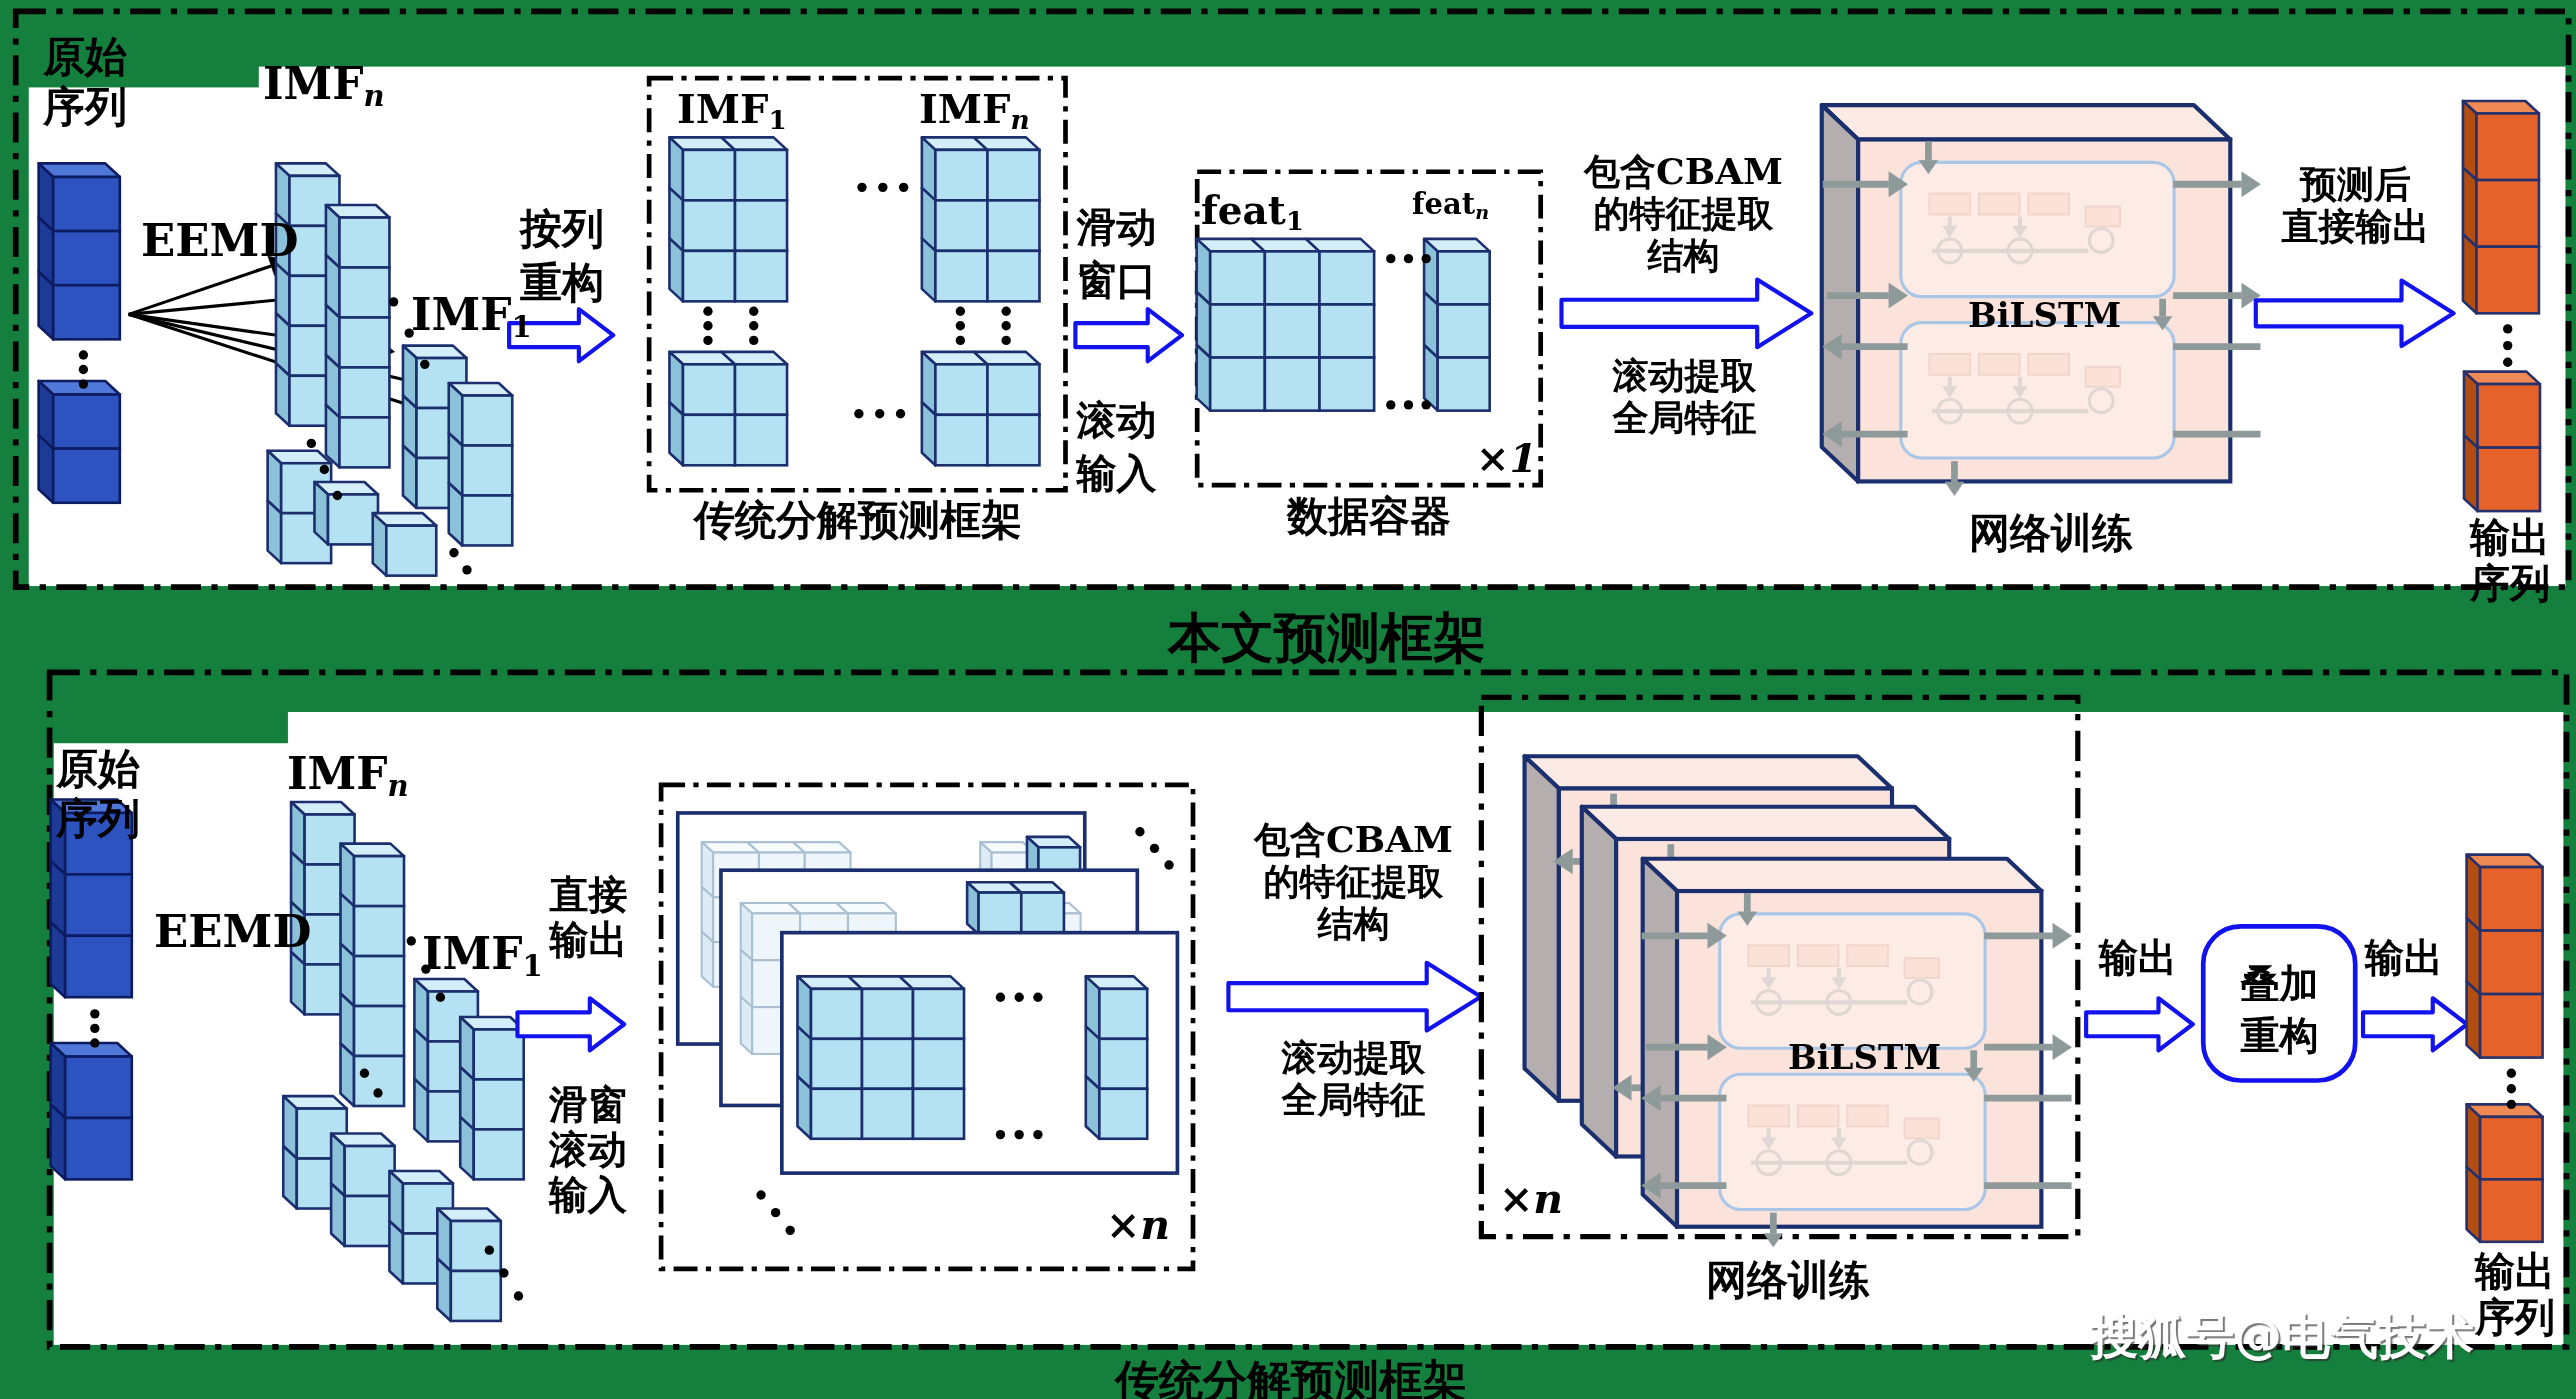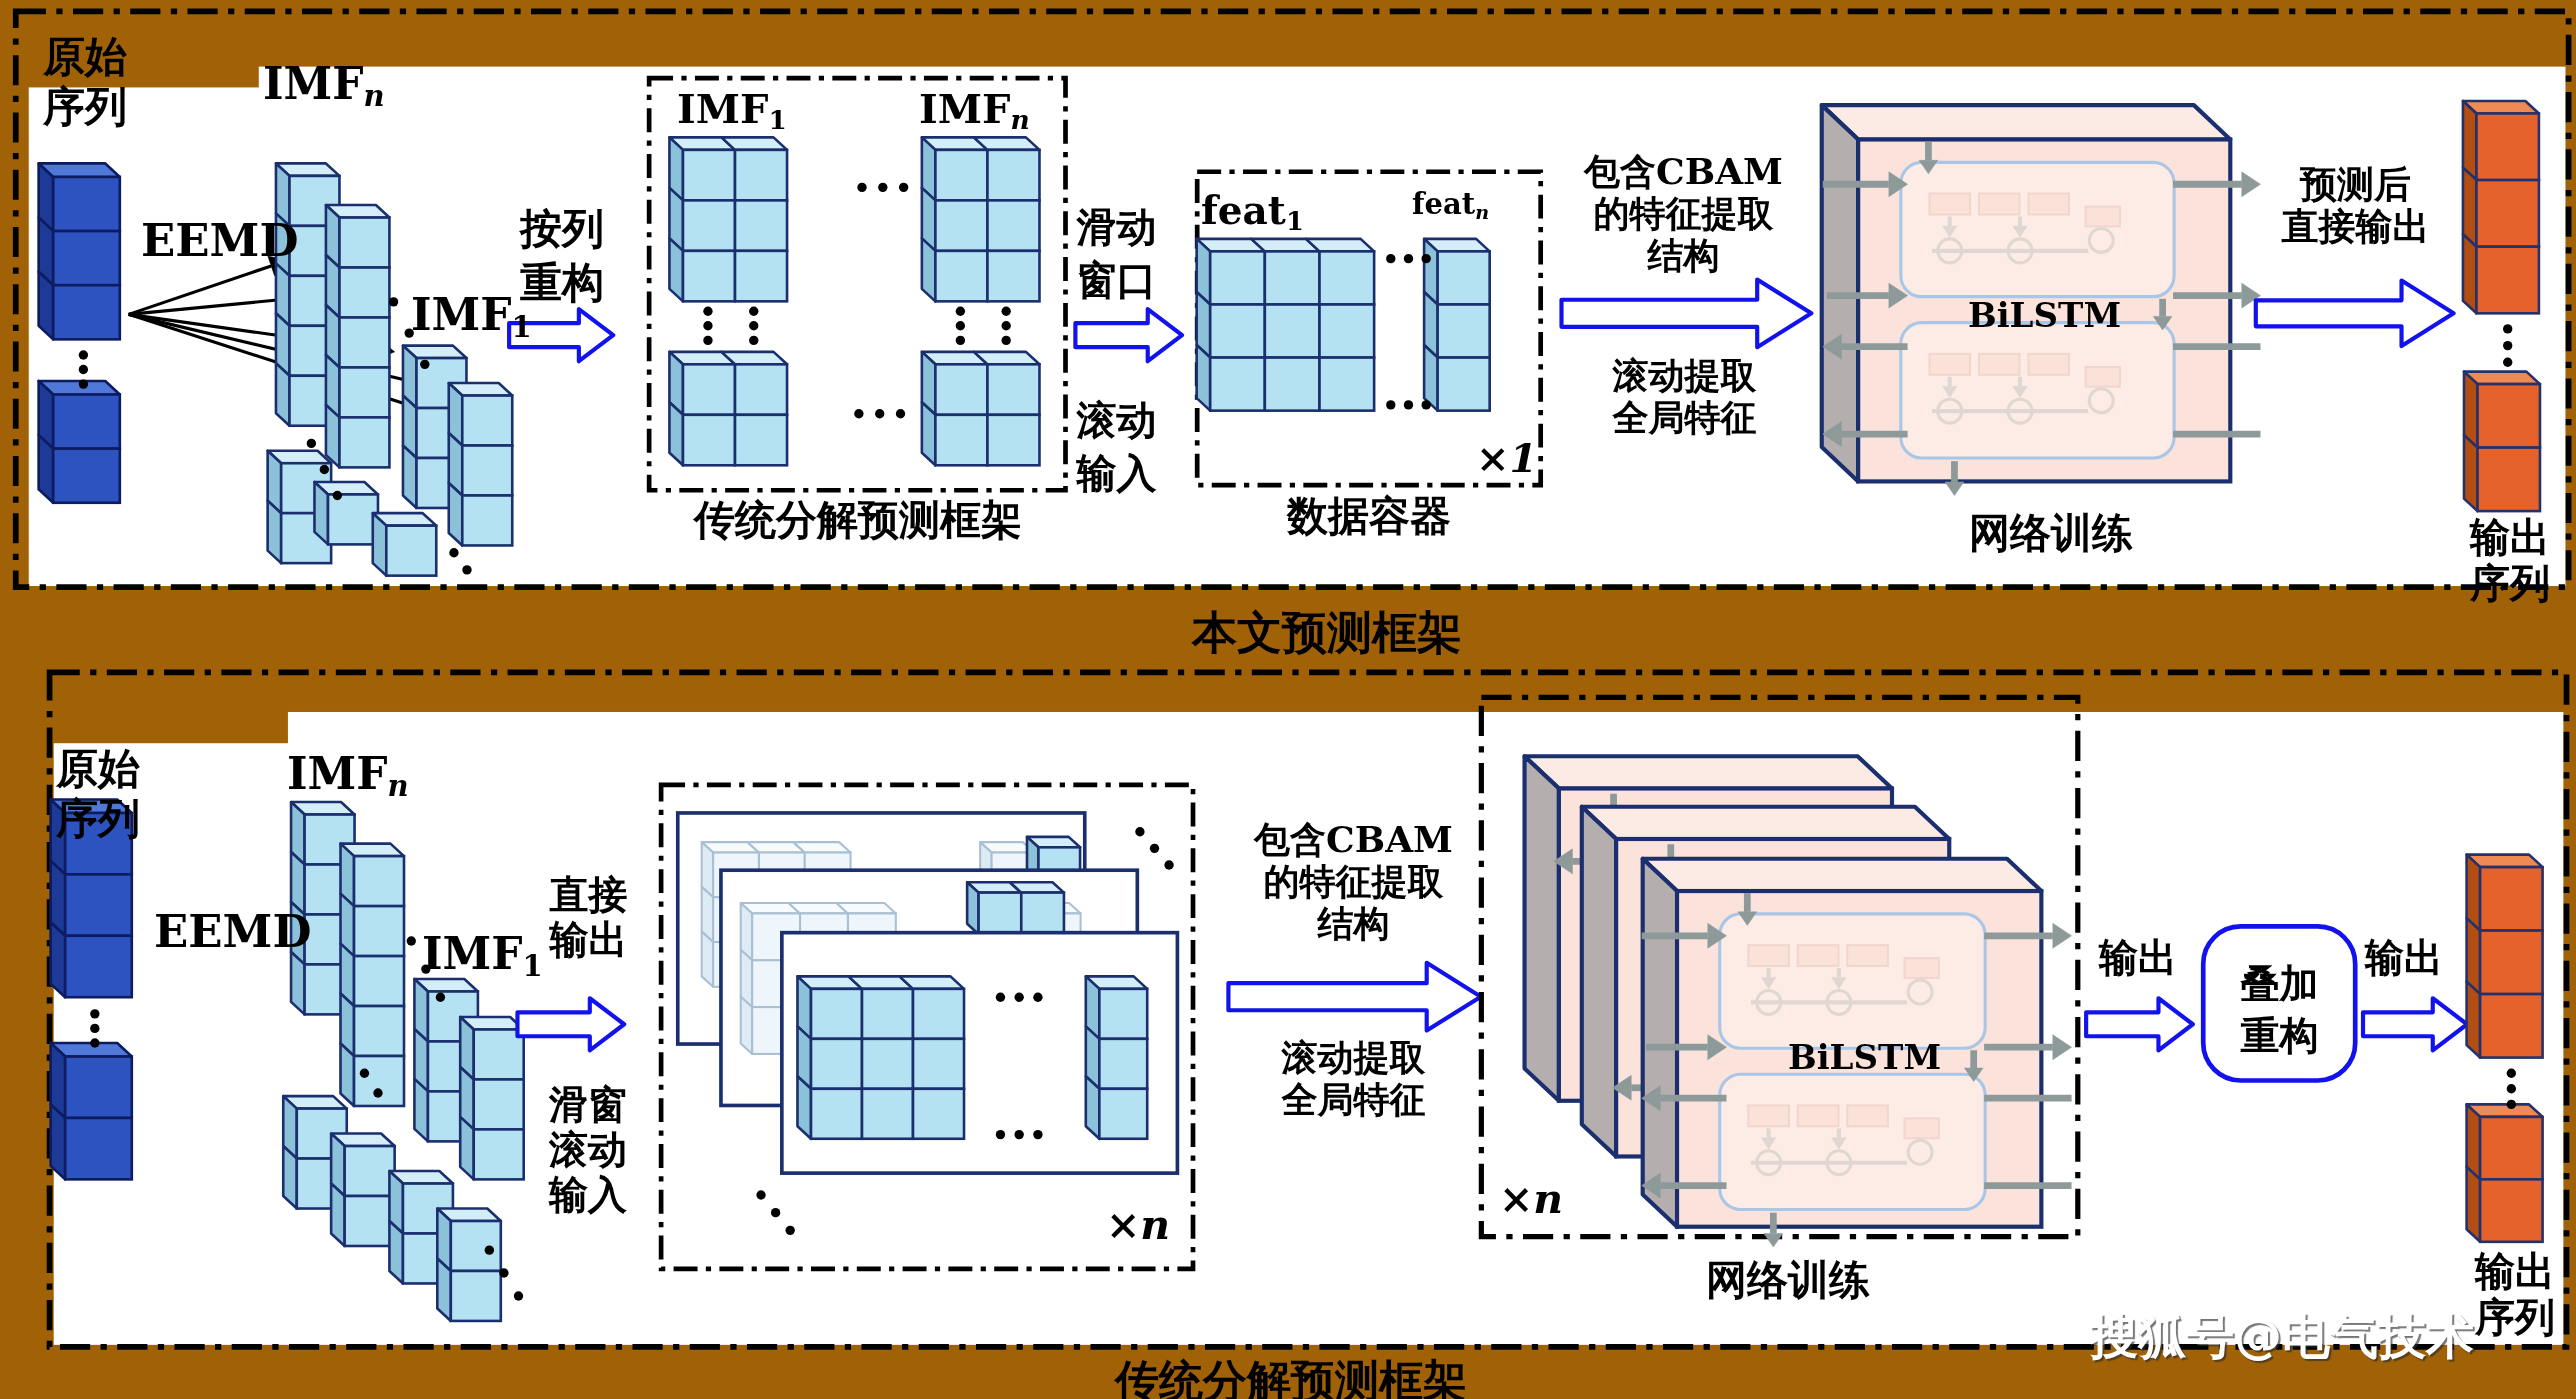--- a/index.html
+++ b/index.html
@@ -11,21 +11,21 @@
   .ln{display:block;}
   sub{font-size:66%;vertical-align:-20%;}
   i{font-style:italic;}
   .cap{font-family:"DejaVu Sans","Liberation Sans",sans-serif;font-weight:700;}
   .wm{position:absolute;color:#fff;font-family:"DejaVu Sans","Liberation Sans",sans-serif;font-weight:700;
       text-shadow:2.1px 2.1px 1px rgba(45,45,45,.65);z-index:9;white-space:nowrap;}
 </style>
 </head>
 <body>
 
-<div id="root" style="background: #a16207;">
+<div id="root" style="background: #15803d;">
   <svg id="gfx" width="2576" height="1399" viewBox="0 0 4949 2688">
       <g>
         <rect x="497" y="128" width="4432" height="998" fill="#fff"></rect>
         <rect x="55" y="168" width="450" height="958" fill="#fff"></rect>
         <rect x="553" y="1368" width="4372" height="1216" fill="#fff"></rect>
         <rect x="103" y="1428" width="458" height="1156" fill="#fff"></rect>
       </g>
       <g>
         <rect x="30" y="22" width="4905" height="1106" fill="none" stroke="#000000" stroke-width="11" stroke-dasharray="58 20 12 20"></rect>
       </g>
@@ -629,21 +629,21 @@
   <div class="lbl c" style="left:1909px;top:295px;width:271px;font-size:34px;font-weight:700;">BiLSTM</div>
   <div class="lbl c" style="left:1926px;top:506px;width:250px;font-size:41px;">网络训练</div>
   <div class="lbl c" style="left:2254px;top:154px;width:203px;font-size:37px;line-height:42px;margin-top:9px;">
     <span class="ln">预测后</span>
     <span class="ln">直接输出</span>
   </div>
   <div class="lbl c" style="left:2458px;top:514px;width:104px;font-size:40px;line-height:46px;">
     <span class="ln">输出</span>
     <span class="ln">序列</span>
   </div>
-  <div class="lbl cap c" style="left:1093px;top:603px;width:468px;font-size:45px;">本文预测框架</div>
+  <div class="lbl cap c" style="left:1093px;top:603px;width:468px;font-size:53px;">本文预测框架</div>
 
   <div class="lbl" style="left:56px;top:744px;font-size:42px;line-height:50px;">
     <span class="ln">原始</span>
     <span class="ln">序列</span>
   </div>
   <div class="lbl" style="left:154px;top:905px;font-size:45px;">EEMD</div>
   <div class="lbl" style="left:287px;top:748px;font-size:44px;">
     <span>IMF</span><sub><i>n</i></sub>
   </div>
   <div class="lbl" style="left:422px;top:928px;font-size:44px;">

